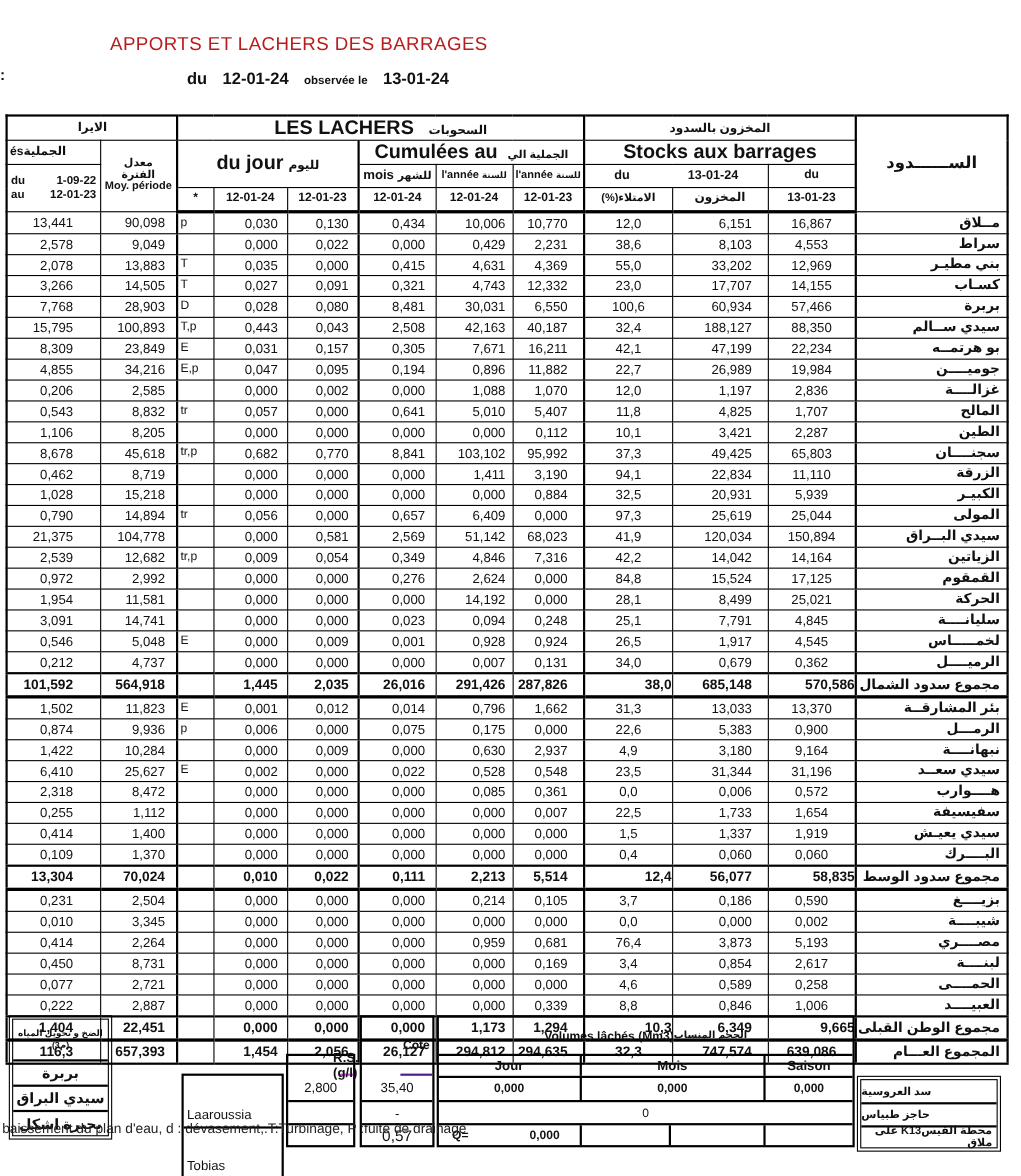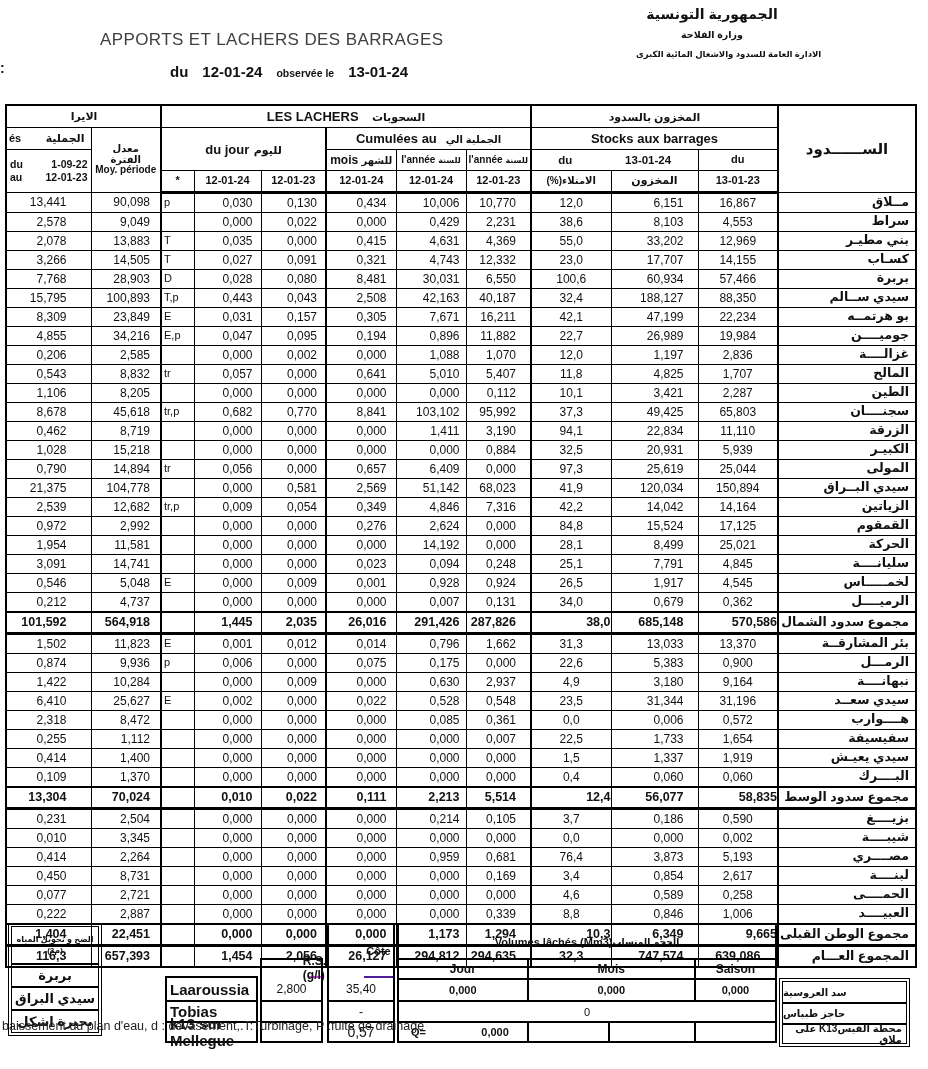--- a/index.html
+++ b/index.html
@@ -1,20 +1,20 @@
 <!DOCTYPE html>
 <html><head>
 <meta charset="utf-8">
 <style>
   html,body{margin:0;padding:0;background:#e8e8e8;}
   #page{position:relative;width:928px;height:1069px;background:#ffffff;overflow:hidden;
         font-family:"Liberation Sans","DejaVu Sans",sans-serif;color:#111;}
   .abs{position:absolute;}
   
-  #title{left:100px;top:30px;font-size:17px;letter-spacing:.4px;color:#404040;}
+  #title{left:100px;top:30px;font-size:17px;letter-spacing:.4px;color:#b91c1c;}
   #gov{left:636px;top:6px;width:152px;text-align:center;}
   #gov .l1{font-size:14px;font-weight:bold;}
   #gov .l2{font-size:9.5px;font-weight:bold;margin-top:7px;}
   #gov .l3{font-size:8.5px;font-weight:bold;margin-top:9px;white-space:nowrap;}
   #dateline{left:170px;top:63px;display:flex;align-items:baseline;gap:14px;font-weight:bold;}
   #dateline .big{font-size:15px;}
   #dateline .small{font-size:10.5px;}
   #edgemark{left:0;top:60px;font-size:14px;font-weight:bold;}
   
   #main{left:5px;top:104px;width:910px;border-collapse:collapse;table-layout:fixed;}
@@ -34,42 +34,42 @@
   .c2{text-align:left;padding-left:2px !important;font-size:11px !important;}
   .c3,.c4{text-align:right;padding-right:8px !important;}
   .c5{text-align:right;padding-right:9px !important;}
   .c6{text-align:right;padding-right:6px !important;}
   .c7{text-align:right;padding-right:14px !important;}
   .c8{text-align:center;}
   .c9{text-align:right;padding-right:14px !important;}
   .c10{text-align:center;}
   .c11{text-align:right;padding-right:6px !important;font-weight:bold;font-size:12.5px !important;}
   
-  .fr-big{font-size:13px;} .ar-mid{font-size:11px;} .ar-sm{font-size:10px;}
+  .fr-big{font-size:18px;} .ar-mid{font-size:11px;} .ar-sm{font-size:10px;}
   .cut-left{position:relative;text-align:left;padding-left:1px !important;font-size:11px;}
-  .tot-head{display:flex;justify-content:space-between;align-items:center;padding:0 6px 0 2px;font-size:11px;}
+  .tot-head{display:flex;align-items:center;padding:0 6px 0 2px;font-size:11px;}
   .range{display:flex;flex-direction:column;align-items:stretch;font-size:10.5px;gap:1px;padding:0 3px;}
   .range div{display:flex;justify-content:space-between;}
   .moycell{font-size:10px;line-height:1.15;}
   .annee{font-size:10px;} .annee .ar{font-size:8px;}
   .mois{font-size:12px;} .mois .ar{font-size:10px;}
   .dams-head{font-size:15px;}
   .du1324{display:flex;justify-content:space-around;font-size:11.5px;}
   .d11{font-size:11px;}
   
   .bb{box-sizing:border-box;}
   #pump{left:8px;top:923px;width:94px;border:1.5px solid #000;padding:2px;}
   #pump-inner{border:1.5px solid #000;}
   #pump-head{height:34px;border-bottom:2px solid #000;font-size:8px;font-weight:bold;
              display:flex;align-items:center;justify-content:center;text-align:center;direction:rtl;line-height:1.4;padding:1px;}
   .pump-row{height:21px;border-bottom:2px solid #000;font-weight:bold;font-size:13px;
             display:flex;align-items:center;justify-content:center;direction:rtl;}
   .pump-row:last-child{border-bottom:none;}
   #stations{left:165px;top:976px;width:93px;border:2px solid #000;}
-  .st-row{border-bottom:2px solid #000;font-weight:bold;font-size:15px;display:flex;align-items:center;padding-left:3px;}
+  .st-row{border-bottom:2px solid #000;font-weight:normal;font-size:12px;display:flex;align-items:center;padding-left:3px;margin-top:24px;}
   .st-row:nth-child(1){height:22px;} .st-row:nth-child(2){height:19px;} .st-row:nth-child(3){height:18px;border-bottom:none;}
   #rs{left:260px;top:958px;width:63px;border:2px solid #000;}
   #rs-head{height:16px;border-bottom:2px solid #d946ef;font-weight:bold;font-size:12px;display:flex;align-items:center;justify-content:center;margin-left:46px;}
   .rs-row{border-bottom:2px solid #000;font-size:12px;display:flex;align-items:center;justify-content:center;}
   .rs-row:nth-child(1){height:22px;} .rs-row:nth-child(2){height:19px;} .rs-row:nth-child(3){height:18px;border-bottom:none;}
   #cote{left:327px;top:923px;width:68px;border:2px solid #000;}
   #cote-head{height:51px;border-bottom:2px solid #4c1d95;font-weight:bold;font-size:11px;display:flex;align-items:center;justify-content:center;margin-left:35px;}
   .cote-row{border-bottom:2px solid #000;font-size:12px;display:flex;align-items:center;justify-content:center;}
   .cote-row:nth-child(1){height:22px;} .cote-row:nth-child(2){height:19px;}
   .cote-row:nth-child(3){height:18px;border-bottom:none;font-size:14px;}
@@ -94,25 +94,20 @@
   #footer{left:2px;top:1019px;font-size:12.5px;color:#222;}
 </style>
 </head>
 <body>
 
 <div id="page">
 
   <div class="abs" id="edgemark">:</div>
   <div class="abs" id="title">APPORTS ET LACHERS DES BARRAGES</div>
 
-  <div class="abs" id="gov">
-    <div class="l1">الجمهورية التونسية</div>
-    <div class="l2">وزارة الفلاحة</div>
-    <div class="l3">الادارة العامة للسدود  والاشغال المائية الكبرى</div>
-  </div>
 
   <div class="abs" id="dateline">
     <span class="big">du</span>
     <span class="big">12-01-24</span>
     <span class="small">observée le</span>
     <span class="big">13-01-24</span>
   </div>
 
   <table class="abs" id="main">
     <colgroup>

